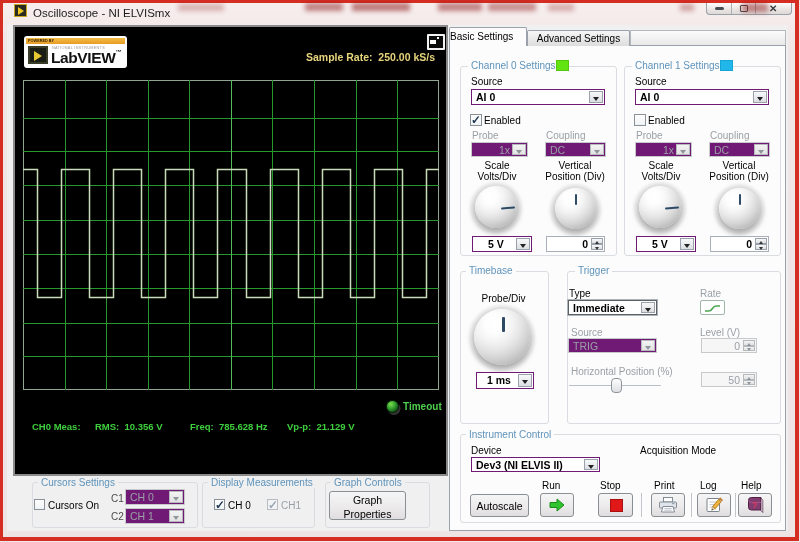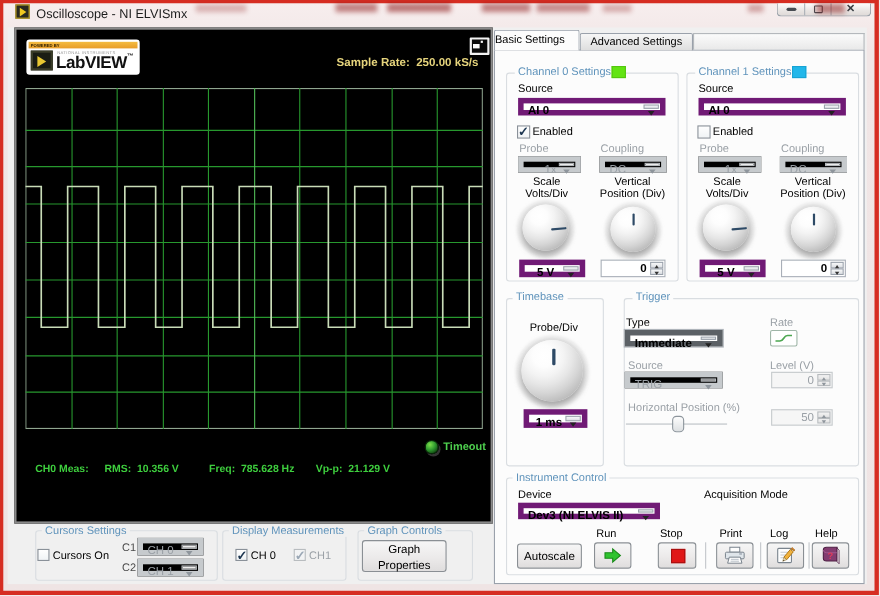--- a/index.html
+++ b/index.html
@@ -31,25 +31,25 @@
 #tab1{position:absolute;left:449px;top:27px;width:78px;height:19px;background:#fcfcfc;border:1px solid #9aa1ab;border-bottom:none;border-radius:2px 2px 0 0;box-sizing:border-box;font-size:10px;line-height:18px;z-index:5;}
 #tab2{position:absolute;left:527px;top:30px;width:103px;height:16px;background:linear-gradient(180deg,#f6f6f6,#dddddd);border:1px solid #9aa1ab;border-bottom:none;border-radius:2px 2px 0 0;box-sizing:border-box;font-size:10px;text-align:center;line-height:15px;}
 #tabrest{position:absolute;left:630px;top:30px;width:156px;height:15px;background:linear-gradient(180deg,#fbfbfb,#e9e9e9);border:1px solid #b4b8bc;border-bottom:none;box-sizing:border-box;}
 
 .group{position:absolute;border:1px solid #d9dde1;border-radius:3px;}
 .glabel{position:absolute;font-size:10px;color:#5f93bb;background:#fcfcfc;padding:0 3px;white-space:nowrap;}
 .glabel2{background:#f0f0f0;}
 
 .lbl{position:absolute;font-size:10px;color:#000;white-space:nowrap;}
 .grey{color:#9aa0a6;}
-.combo{position:absolute;background:#fff;border:5px solid #701a75;box-sizing:border-box;font-size:10.5px;}
+.combo{position:absolute;background:#fff;border:1px solid #701a75;box-sizing:border-box;font-size:10.5px;}
 .combo .txt{position:absolute;left:4px;top:1px;right:16px;bottom:1px;line-height:13px;white-space:nowrap;font-weight:bold;}
 .combo .btn{position:absolute;right:1px;top:1px;bottom:1px;width:14px;background:linear-gradient(180deg,#f7f8f9,#dcdfe3);border:1px solid #9aa1ab;box-sizing:border-box;}
 .combo .btn:after{content:"";position:absolute;left:3px;top:5px;border-left:3.5px solid transparent;border-right:3.5px solid transparent;border-top:4.5px solid #222;}
-.combo.dis{background:#000000;border-color:#c6cacd;color:#9aa0a6;}
+.combo.dis{background:#701a75;border-color:#c6cacd;color:#9aa0a6;}
 .combo.dis .txt{font-weight:normal;}
 .combo.dis .btn{background:linear-gradient(180deg,#f3f3f3,#e3e3e3);border-color:#b6babd;}
 .combo.dis .btn:after{border-top-color:#8e959c;}
 .spin{position:absolute;background:#fff;border:1px solid #a9afb8;box-sizing:border-box;font-size:10.5px;}
 .spin .txt{position:absolute;left:2px;top:1px;right:16px;bottom:1px;line-height:13px;text-align:right;font-weight:bold;}
 .spin .btns{position:absolute;right:1px;top:1px;bottom:1px;width:12px;}
 .spin .up,.spin .dn{position:absolute;left:0;right:0;height:50%;background:linear-gradient(180deg,#f7f8f9,#dcdfe3);border:1px solid #9aa1ab;box-sizing:border-box;}
 .spin .dn{bottom:0;}
 .spin .up:after{content:"";position:absolute;left:2.5px;top:1.5px;border-left:2.5px solid transparent;border-right:2.5px solid transparent;border-bottom:3.5px solid #333;}
 .spin .dn:after{content:"";position:absolute;left:2.5px;top:1.5px;border-left:2.5px solid transparent;border-right:2.5px solid transparent;border-top:3.5px solid #333;}

